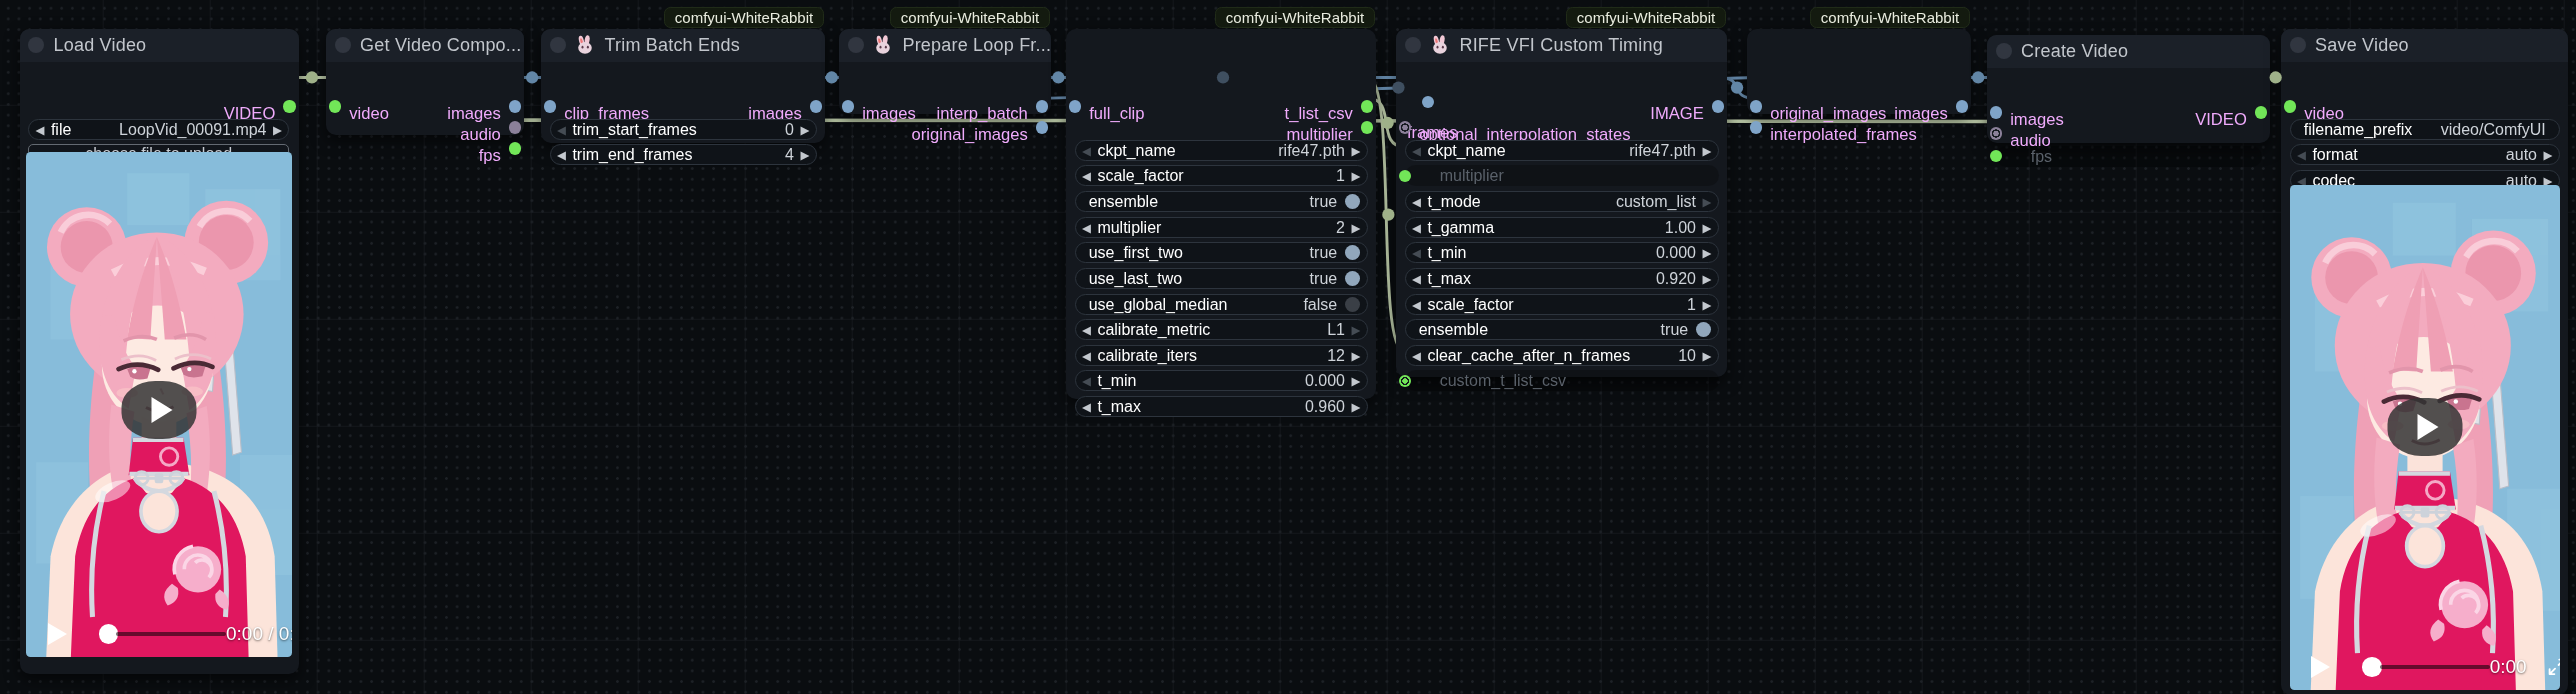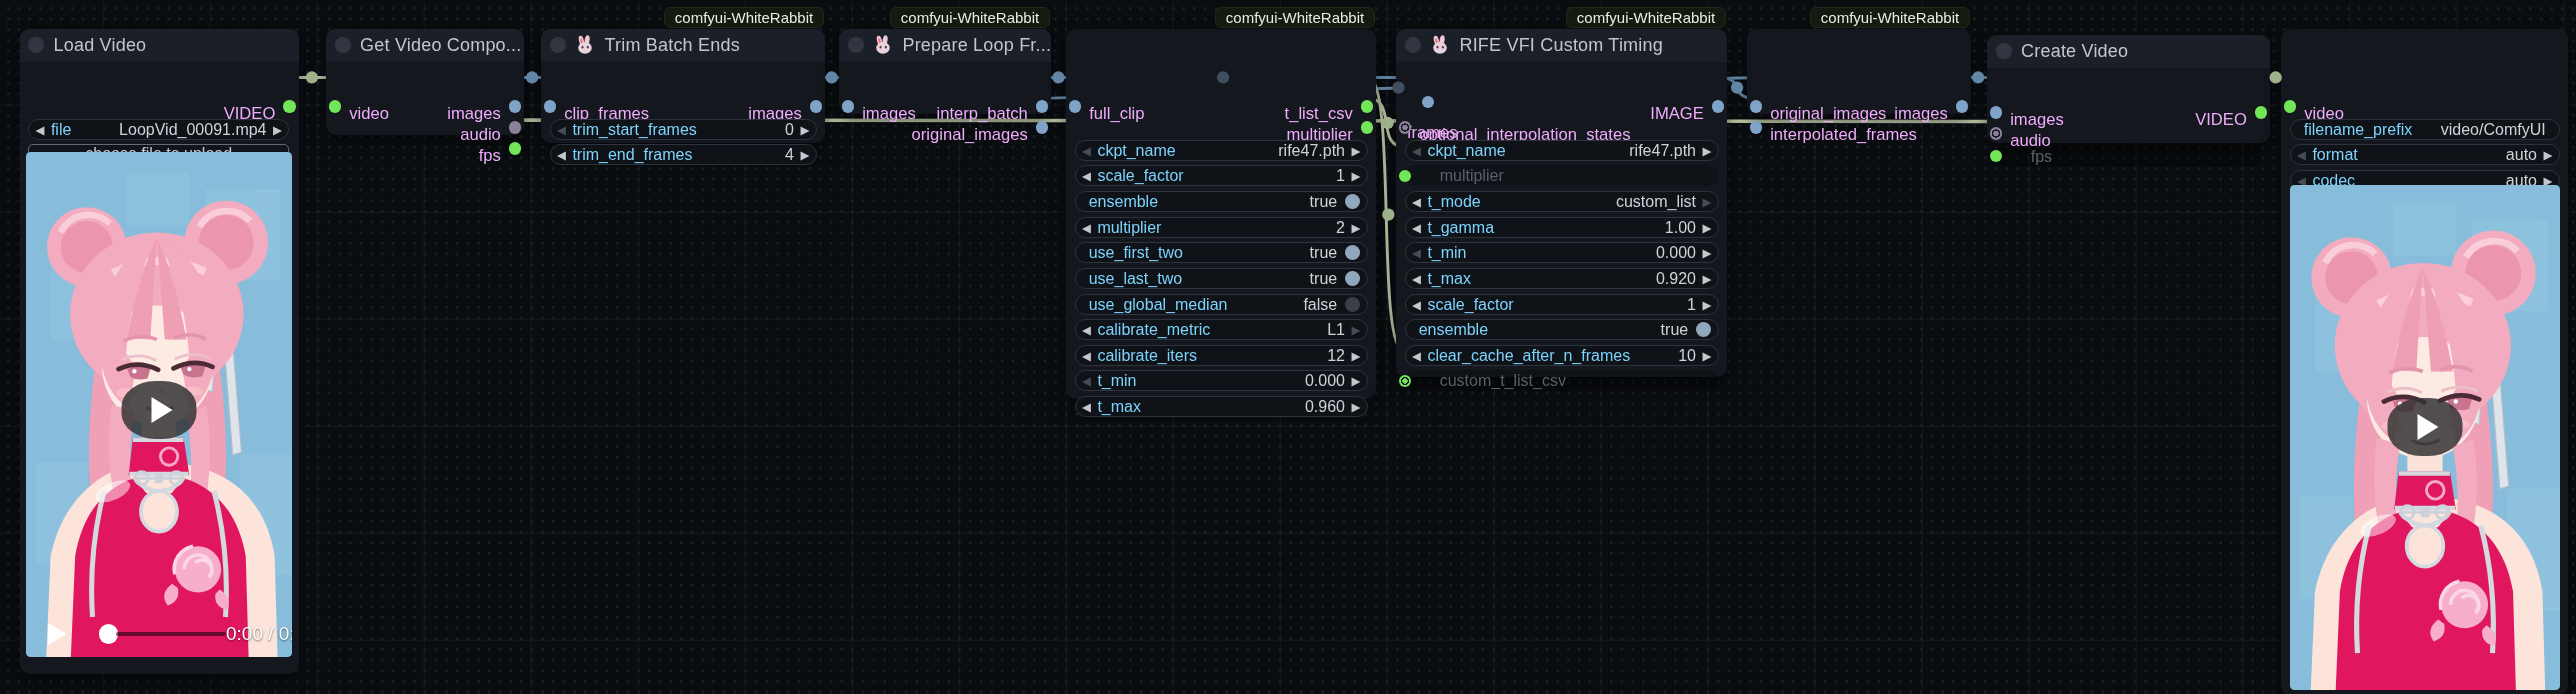--- a/index.html
+++ b/index.html
@@ -24,21 +24,21 @@
     background:#131a0f;border:0.7px solid #202b18;border-radius:6.5px;
     color:#e9ecdf;font-size:15px;white-space:nowrap;}
   .slot{position:absolute;height:21px;display:flex;align-items:center;}
   .sdot{width:12.3px;height:12.3px;border-radius:50%;flex:0 0 auto;}
   .slabel{font-size:16.6px;color:#f0abfc;white-space:nowrap;margin-top:15px;}
   .widget{position:absolute;height:21px;box-sizing:border-box;background:#0f1318;
     border:1.1px solid #2d343d;border-radius:10.8px;display:flex;align-items:center;
     font-size:16px;overflow:hidden;}
   .warr{width:21.7px;text-align:center;font-size:11.6px;color:#c3c8ce;flex:0 0 auto;user-select:none;}
   .warr.dim{color:#454c54;}
-  .wlabel{color:#7dd3fc;white-space:nowrap;}
+  .wlabel{color:#ffffff;white-space:nowrap;}
   .wvalue{margin-left:auto;color:#ced3d9;white-space:nowrap;}
   .toggleknob{width:15px;height:15px;border-radius:50%;margin:0 6.5px 0 8px;flex:0 0 auto;}
   .widget.ghost{background:rgba(0,0,0,.24);border:none;}
   .widget.ghost .wlabel{color:#5a616a;padding-left:35px;}
   .widget.btn{border-radius:5px;border:0.7px solid #646a72;justify-content:center;background:#11151b;}
   .widget.btn .wlabel{color:#c6cbd1;padding:0;}
   .widget.textw .wlabel{padding-left:13px;}
   .widget.textw .wvalue{padding-right:13px;}
   .preview{position:absolute;border-radius:4.3px;overflow:hidden;background:#000;}
   .preview svg.frame{position:absolute;left:0;top:0;width:100%;height:100%;}
@@ -459,20 +459,24 @@
         <div class="slot" style="right: 2.9px; top: 67px; flex-direction: row-reverse;">
           <span class="sdot" style="background: rgb(114, 230, 88);"></span>
           <span class="slabel" style="margin-right: 8px;">VIDEO</span>
         </div>
         <div class="widget ghost" style="left: 8.7px; top: 111px; width: 266px;">
           <span class="wlabel">fps</span>
         </div>
         <span class="sdot" style="position: absolute; left: 2.5px; top: 115px; background: rgb(114, 230, 88);"></span>
       </div>
       <div class="node" style="left: 2281px; top: 29px; width: 287px; height: 666px;">
+        <div class="titlebar">
+          <div class="collapse"></div>
+          <div class="title">Save Video</div>
+        </div>
         <div class="slot" style="left: 2.9px; top: 67px;">
           <span class="sdot" style="background: rgb(114, 230, 88);"></span>
           <span class="slabel" style="margin-left: 8px;">video</span>
         </div>
         <div class="widget textw" style="left: 8.7px; top: 90px; width: 270px;">
           <span class="wlabel">filename_prefix</span>
           <span class="wvalue">video/ComfyUI</span>
         </div>
         <div class="widget" style="left: 8.7px; top: 115px; width: 270px;">
           <span class="warr dim">◀</span>
@@ -558,20 +562,32 @@
               <path d="M-19,0 A19 19 0 1 1 15,11 A11 11 0 1 0 -4,-9" stroke="#fbd6e6" stroke-width="5" fill="none"></path>
               <path d="M-32,7 A32 32 0 0 1 -7,-32" stroke="#fbd6e6" stroke-width="5" fill="none"></path>
               <path d="M-36,20 Q-54,34 -42,50 Q-24,44 -28,26 Z" fill="#f6aecb"></path>
               <path d="M30,28 Q48,40 40,56 Q22,52 24,34 Z" fill="#f6aecb"></path>
             </g>
             <ellipse cx="120" cy="470" rx="26" ry="12" fill="#fff" opacity="0.5" transform="rotate(-24 120 470)"></ellipse>
           </svg>
           <div class="playoverlay" style="top: 48%;">
             <span class="tri"></span>
           </div>
+          <div class="controls">
+            <span class="ctrl-play"></span>
+            <span class="ctrl-dot"></span>
+            <span class="ctrl-track"></span>
+            <span class="ctrl-time">0:00</span>
+            <span class="ctrl-fs">
+              <svg width="21.7" height="21.7" viewBox="0 0 30 30" fill="none" stroke="#fff" stroke-width="2.6" stroke-linecap="round">
+                <path d="M5 25 L12.5 17.5 M5 25 L5 18.4 M5 25 L11.6 25"></path>
+                <path d="M25 5 L17.5 12.5 M25 5 L18.4 5 M25 5 L25 11.6"></path>
+              </svg>
+            </span>
+          </div>
         </div>
       </div>
     </div>
   <svg class="layer" id="dot-layer" viewBox="0 0 3568 962" width="2576" height="695">
       <circle cx="432" cy="107" r="8.5" fill="#9fb189"></circle>
       <circle cx="737" cy="107" r="8.5" fill="#6286a6"></circle>
       <circle cx="1152" cy="107" r="8.5" fill="#6286a6"></circle>
       <circle cx="1466" cy="107" r="8.5" fill="#6286a6"></circle>
       <circle cx="1694" cy="107" r="8.5" fill="#3f4f60"></circle>
       <circle cx="1922" cy="170" r="8.5" fill="#9fb189"></circle>

